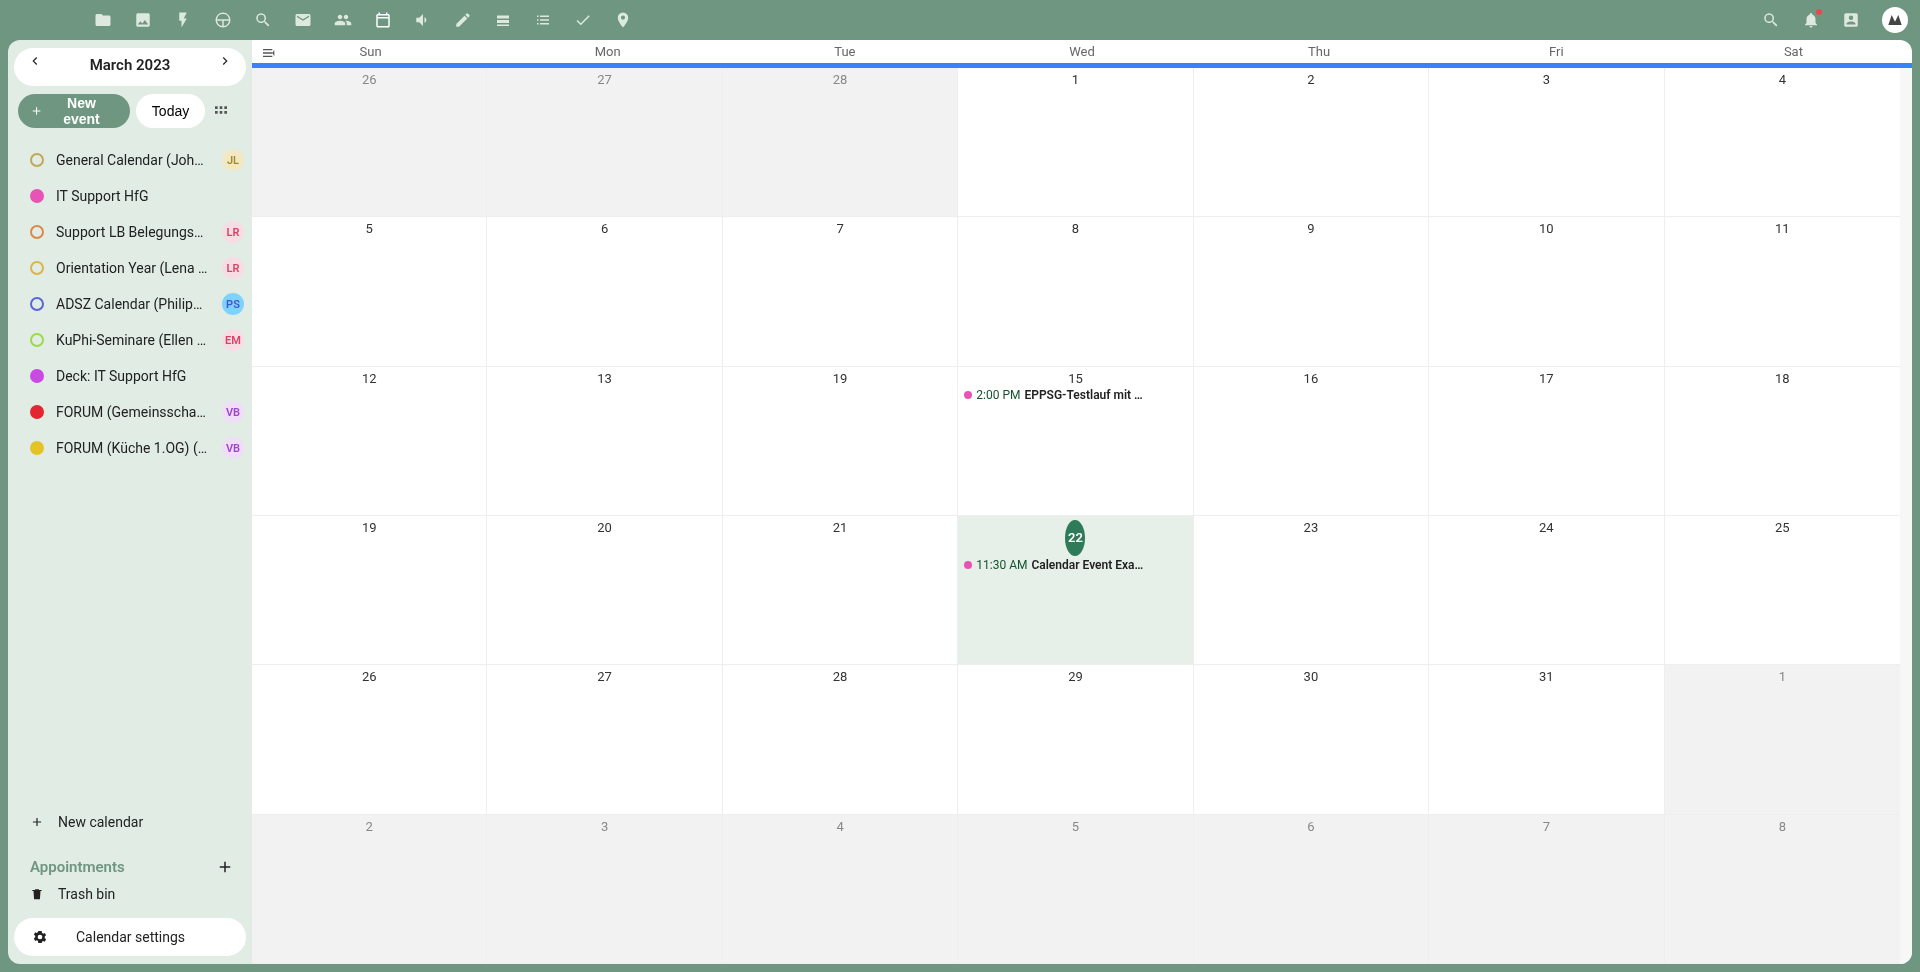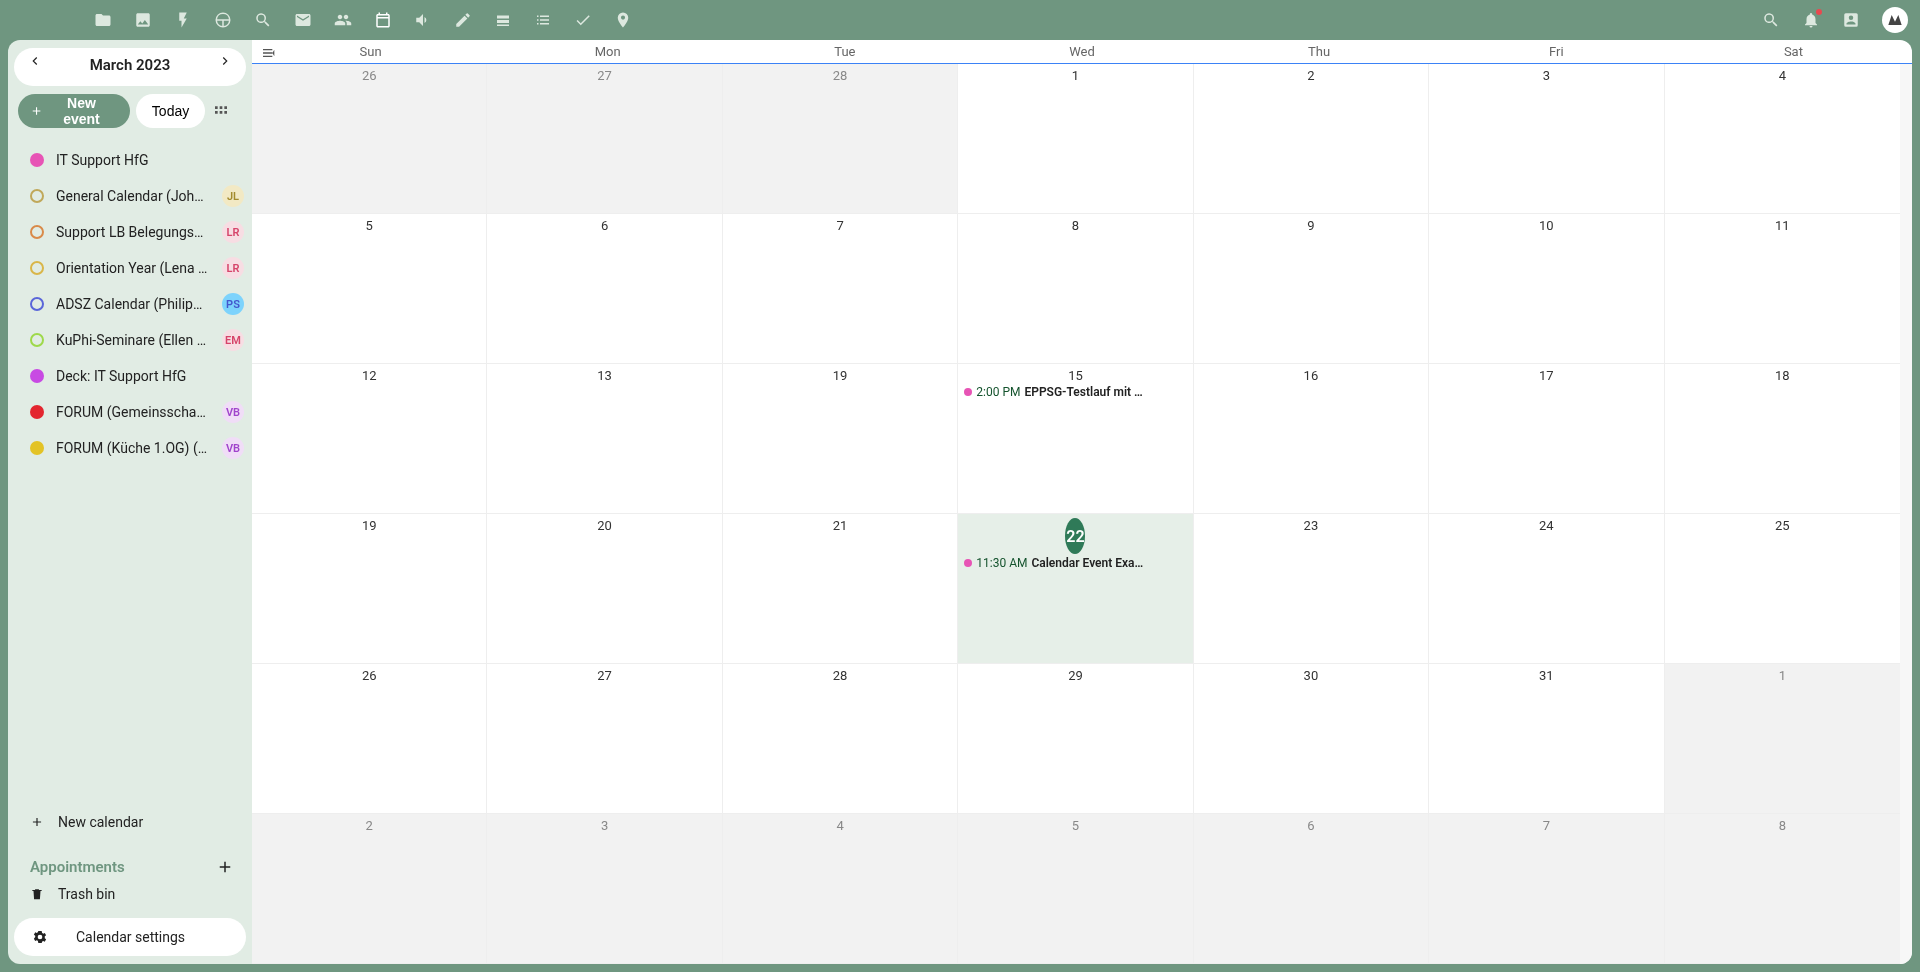--- a/index.html
+++ b/index.html
@@ -43,31 +43,31 @@
   .new-cal svg{width:14px;height:14px;}
   
   .section-h{display:flex;align-items:center;justify-content:space-between;padding:18px 18px 0 22px;color:#6f9680;font-weight:600;font-size:15px;}
   .section-h .plus{cursor:pointer;width:18px;height:18px;}
   
   .sb-bottom{margin-top:auto;padding:0 0 0 0;}
   .sb-link{display:flex;align-items:center;gap:14px;height:36px;padding:0 8px 0 22px;cursor:pointer;}
   .sb-settings{background:#fff;border-radius:22px;margin:6px 6px 0 6px;display:flex;align-items:center;gap:28px;height:38px;padding:0 18px;cursor:pointer;}
   
   
-  .dayheader{display:flex;border-bottom:1px solid #3b82f6;position:relative;}
+  .dayheader{display:flex;border-bottom:5px solid #3b82f6;position:relative;}
   .dayheader .collapse{position:absolute;left:6px;top:2px;width:22px;height:22px;display:flex;align-items:center;justify-content:center;cursor:pointer;}
   .dayheader .dh{flex:1;text-align:center;font-size:13px;color:#666;padding:4px 0;}
   .grid{flex:1;display:grid;grid-template-columns:repeat(7,1fr);grid-template-rows:repeat(6,1fr);min-height:0;}
   .cell{border-right:1px solid #eee;border-bottom:1px solid #eee;padding:4px 6px;position:relative;overflow:hidden;}
   .cell:nth-child(7n){border-right:none;}
   .cell .num{font-size:13px;color:#333;text-align:center;margin-bottom:2px;}
   .cell.outside{background:#f2f2f2;}
   .cell.outside .num{color:#888;}
   .cell.today{background:#e6efe8;}
-  .cell.today .num span{display:inline-flex;align-items:center;justify-content:center;width:20px;height:36px;border-radius:50%;background:#2f7a58;color:#fff;font-weight:600;font-size:16px;}
+  .cell.today .num span{display:inline-flex;align-items:center;justify-content:center;width:20px;height:36px;border-radius:50%;background:#2f7a58;color:#fff;font-weight:600;font-size:13px;}
   .event{display:flex;align-items:center;gap:4px;font-size:12px;white-space:nowrap;overflow:hidden;text-overflow:ellipsis;margin-top:2px;cursor:pointer;}
   .event .edot{width:8px;height:8px;border-radius:50%;flex-shrink:0;}
   .event .etime{color:#14532d;}
   .event .etitle{font-weight:600;overflow:hidden;text-overflow:ellipsis;}
   .scrollbar-fake{width:12px;background:#f7f7f7;}
 </style>
 </head>
 <body>
 
 <div class="topnav">
@@ -195,27 +195,27 @@
       <button class="btn-today"><span>Today</span></button>
       <span class="grid-toggle">
           <svg width="16" height="16" viewBox="0 0 24 24" fill="#555">
             <path d="M3 5h4v4H3zm7 0h4v4h-4zm7 0h4v4h-4zM3 12h4v4H3zm7 0h4v4h-4zm7 0h4v4h-4z"></path>
           </svg>
         </span>
     </div>
 
     <div class="cal-list" id="cal-list">
         <div class="cal-item">
-          <span class="cal-dot filled" style="background: rgb(231, 84, 181);"></span>
-          <span class="cal-name">IT Support HfG</span>
-        </div>
-        <div class="cal-item">
           <span class="cal-dot" style="border-color: rgb(192, 168, 90);"></span>
           <span class="cal-name">General Calendar (Joha…</span>
           <span class="share-badge" style="background: rgb(242, 233, 196); color: rgb(163, 139, 45);">JL</span>
+        </div>
+        <div class="cal-item">
+          <span class="cal-dot filled" style="background: rgb(231, 84, 181);"></span>
+          <span class="cal-name">IT Support HfG</span>
         </div>
         <div class="cal-item">
           <span class="cal-dot" style="border-color: rgb(217, 138, 73);"></span>
           <span class="cal-name">Support LB Belegungspl…</span>
           <span class="share-badge" style="background: rgb(247, 221, 227); color: rgb(214, 68, 106);">LR</span>
         </div>
         <div class="cal-item">
           <span class="cal-dot" style="border-color: rgb(217, 182, 73);"></span>
           <span class="cal-name">Orientation Year (Lena R…</span>
           <span class="share-badge" style="background: rgb(247, 221, 227); color: rgb(214, 68, 106);">LR</span>

